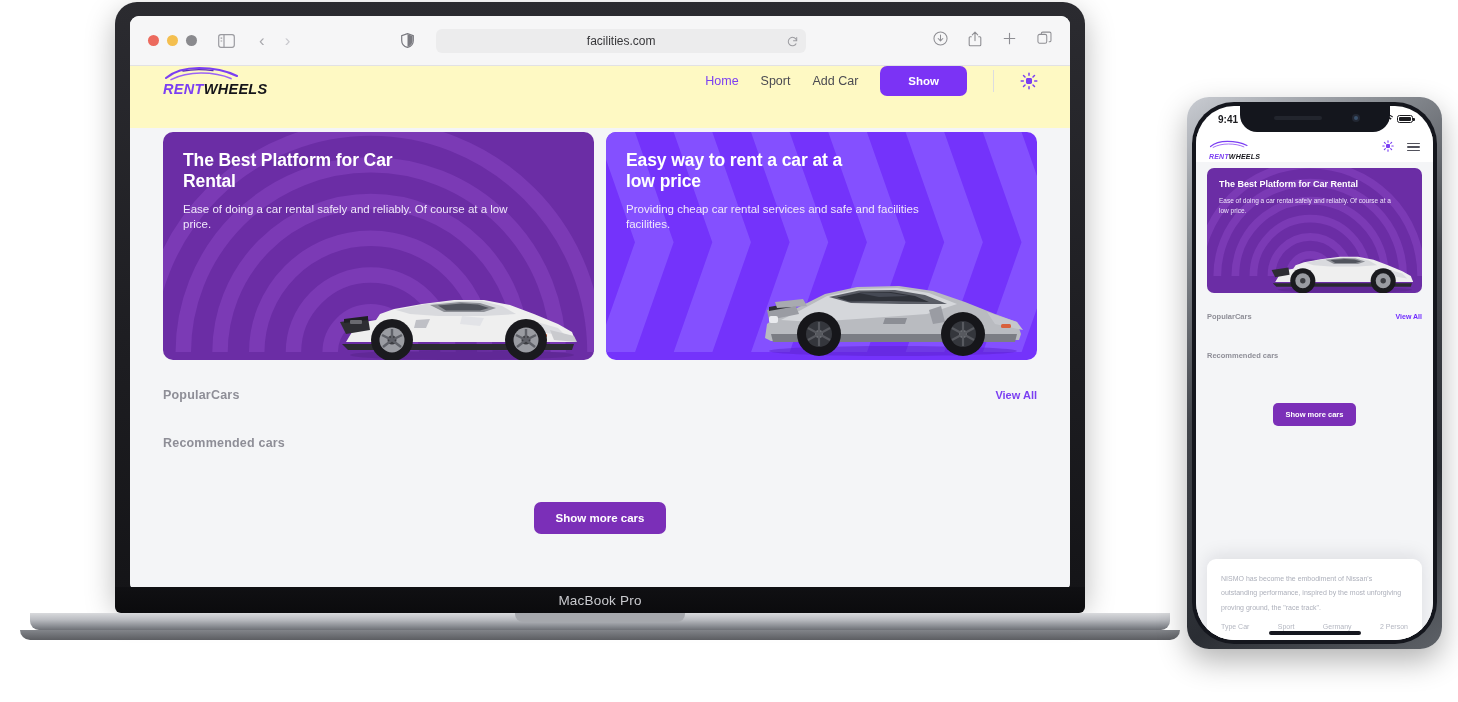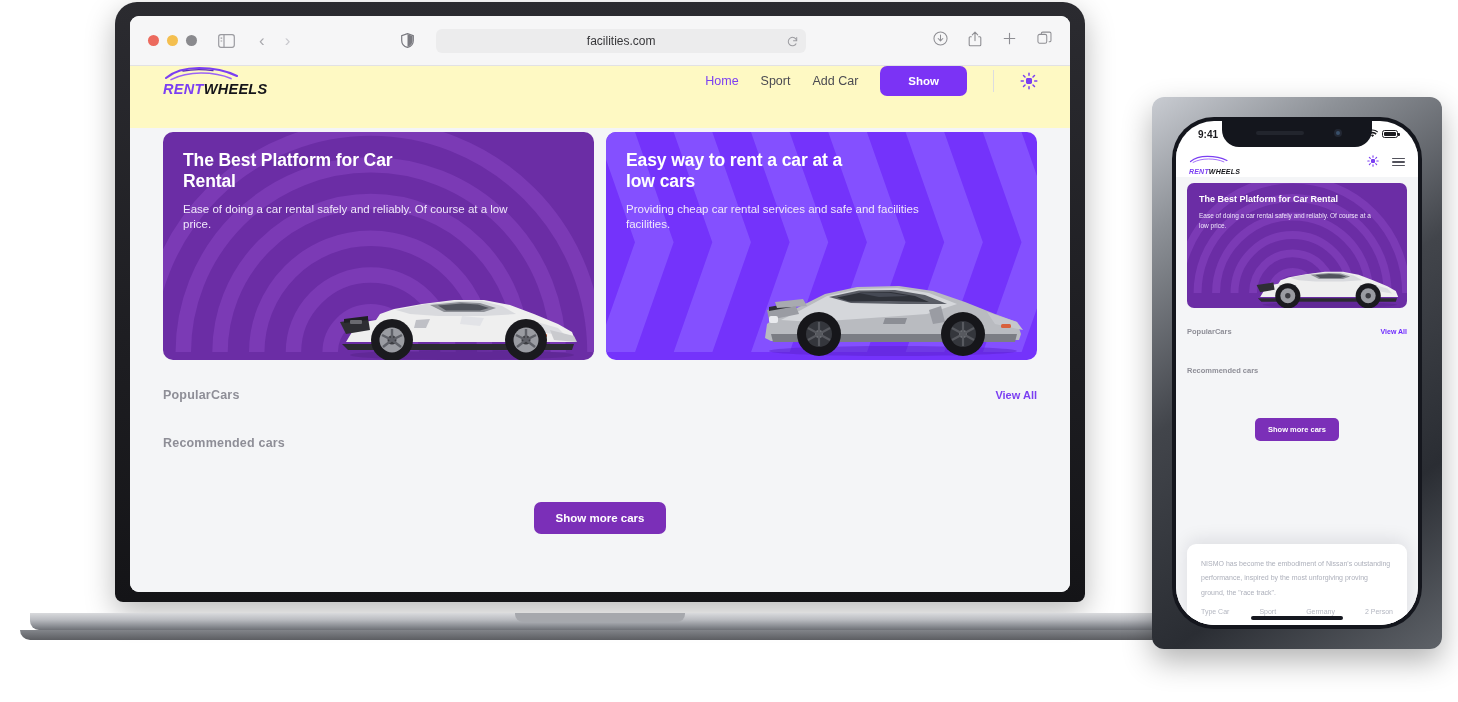--- a/index.html
+++ b/index.html
@@ -121,22 +121,23 @@
   .show-more {
     background:#7b2fb8; color:#fff; font-size:11.5px; font-weight:700;
     border:none; border-radius:7px; padding:10px 22px; cursor:pointer;
   }
 
   
   .phone { position:absolute; left:1152px; top:97px; width:290px; height:552px; }
   .phone-frame {
     position:absolute; inset:0;
     background: linear-gradient(145deg,#c9ccd2 0%,#8d9197 18%,#42454b 45%,#2a2d33 75%,#5e6268 100%);
-    border-radius: 12px; padding:20px;
+    border-radius: 22px; padding:5px;
     box-shadow: 0 12px 30px rgba(0,0,0,0.3);
+    margin-left: 35px;
   }
   .phone-inner {
     width:100%; height:100%; background:#14161d; border-radius:42px; padding:4px;
   }
   .phone-screen {
     width:100%; height:100%; background:#ffffff; border-radius:38px;
     overflow:hidden; position:relative;
   }
   .notch {
     position:absolute; left:50%; transform:translateX(-50%); top:0;
@@ -350,21 +351,21 @@
               <svg class="rings" viewBox="0 0 446 228" preserveAspectRatio="none">
                 <g fill="#8450ff">
                   <path d="M-10 0 L30 0 L70 114 L30 228 L-10 228 L30 114 Z"></path>
                   <path d="M70 0 L110 0 L150 114 L110 228 L70 228 L110 114 Z"></path>
                   <path d="M150 0 L190 0 L230 114 L190 228 L150 228 L190 114 Z"></path>
                   <path d="M230 0 L270 0 L310 114 L270 228 L230 228 L270 114 Z"></path>
                   <path d="M310 0 L350 0 L390 114 L350 228 L310 228 L350 114 Z"></path>
                   <path d="M390 0 L430 0 L470 114 L430 228 L390 228 L430 114 Z"></path>
                 </g>
               </svg>
-              <h2>Easy way to rent a car at a low cars</h2>
+              <h2>Easy way to rent a car at a low price</h2>
               <p>Providing cheap car rental services and safe and facilities facilities.</p>
               <svg class="car" viewBox="0 0 278 92">
                 <ellipse cx="142" cy="85" rx="124" ry="5" fill="#5a21cc" opacity=".5"></ellipse>
                 <path d="M14 72 L16 58 L26 50 L46 42 L74 28 L106 21 L148 20 L182 25 L214 36 L244 48 L266 56 L270 68 L268 74 L20 75 Z" fill="#b9bbc0"></path>
                 <path d="M30 54 L50 44 L76 30 L108 23 L146 22 L178 27 L206 38 L176 48 L120 52 L62 56 Z" fill="#d5d7db"></path>
                 <path d="M78 31 L108 24.5 L144 24 L174 29 L196 38 L150 38 L100 37 Z" fill="#5a5d66"></path>
                 <path d="M86 31.5 L110 26.5 L140 26 L164 30 L178 36 L138 35 L98 35.5 Z" fill="#2e3139"></path>
                 <path d="M108 27 L138 26.8 L158 30 L128 31 Z" fill="#454954"></path>
                 <path d="M16 44 L44 38 L48 48 L18 54 Z" fill="#9a9ca3"></path>
                 <path d="M18 41 L46 36 L46 40 L18 45 Z" fill="#2c2e34"></path>
@@ -410,20 +411,23 @@
             <span class="sect-title">Recommended cars</span>
           </div>
 
           <div class="show-more-wrap">
             <button class="show-more">Show more cars</button>
           </div>
         </div>
 
       </div>
     </div>
+    <div class="laptop-chinbar">
+      <span>MacBook Pro</span>
+    </div>
     <div class="laptop-base"></div>
     <div class="laptop-notch"></div>
     <div class="laptop-foot"></div>
   </div>
 
   <div class="phone">
     <div class="phone-frame">
       <div class="phone-inner">
         <div class="phone-screen">
 

